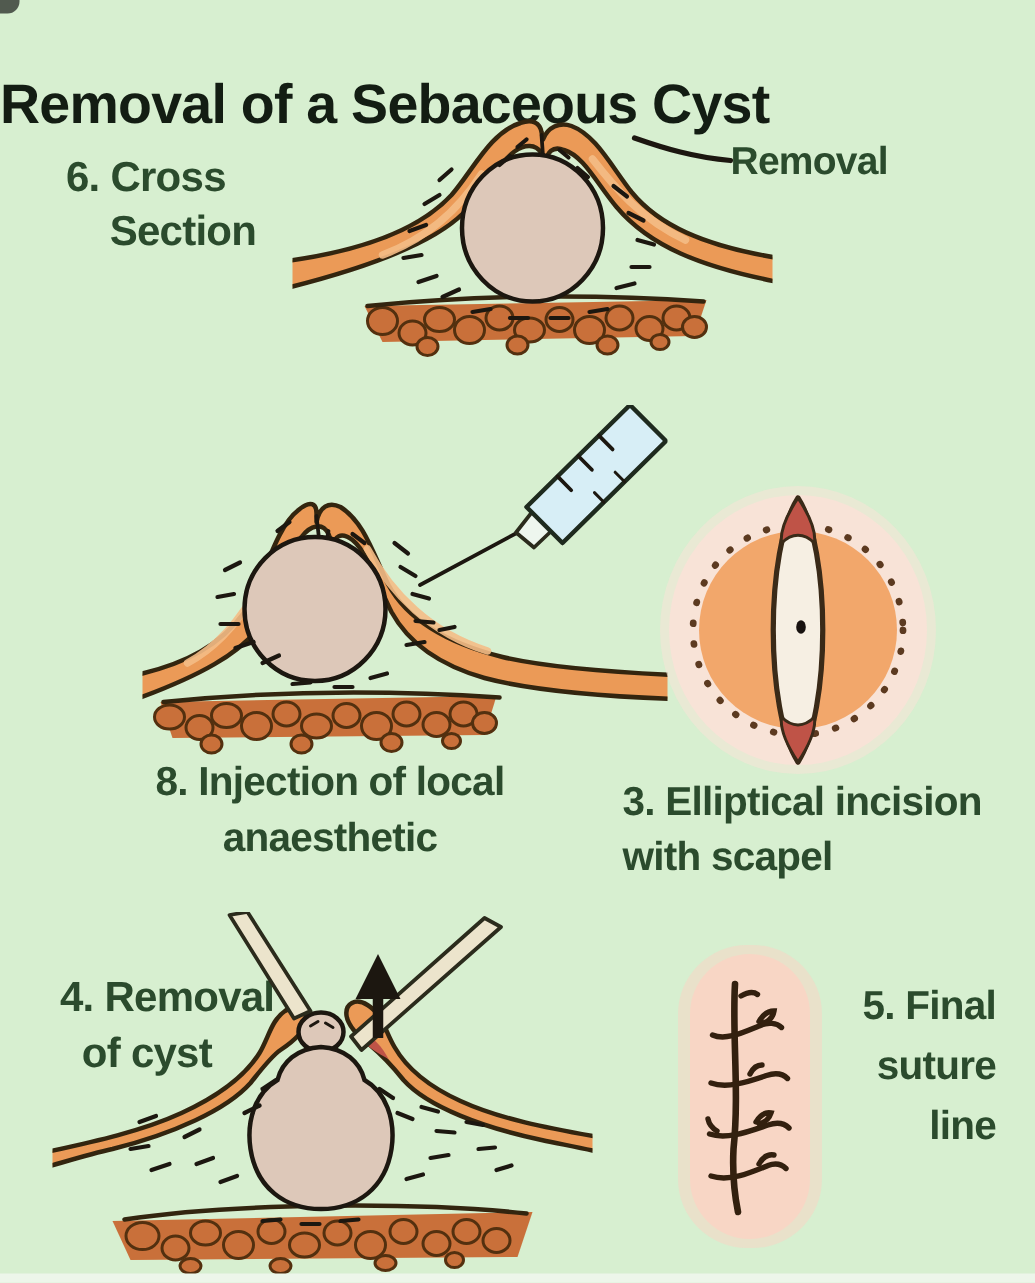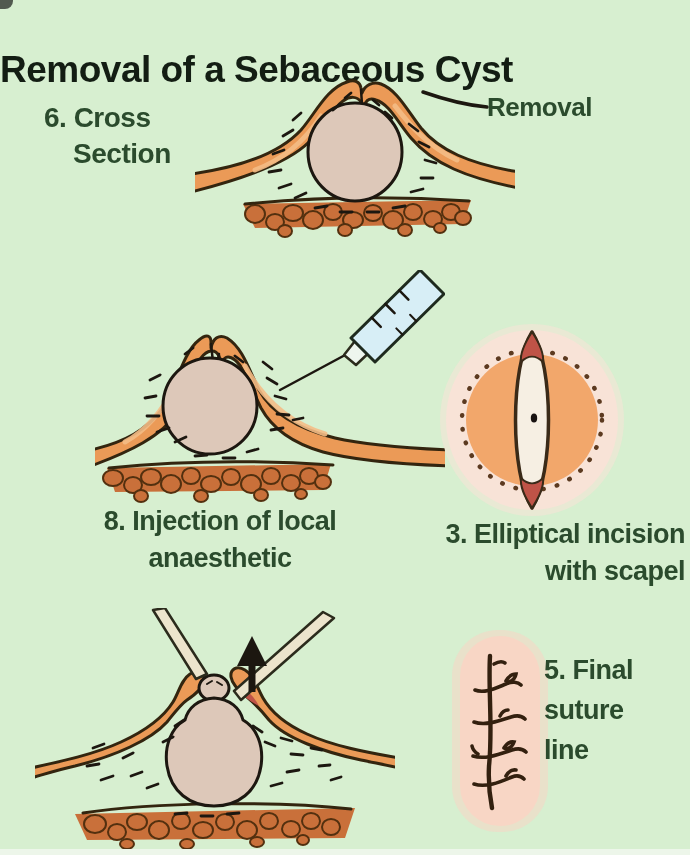--- a/index.html
+++ b/index.html
@@ -20,23 +20,23 @@
     position:absolute; top:24px; left:0; width:100%; text-align:left;
     font-size:37px; font-weight:bold; letter-spacing:-0.5px;
     color:var(--title_text);
   }
   .step-label{
     position:absolute; font-weight:bold; white-space:pre;
     color:var(--label_text); letter-spacing:-0.5px;
   }
   .lbl1{left:44px; top:100px; font-size:28px; line-height:36px;}
   .lbl2{left:55px; top:503px; width:330px; text-align:center; font-size:27px; line-height:37px;}
-  .lbl3{left:415px; top:516px; width:270px; text-align:right; font-size:27px; line-height:37px;}
+  .lbl3{left:415px; top:516px; width:270px; text-align:left; font-size:27px; line-height:37px;}
   .lbl4{left:40px; top:646px; font-size:28px; line-height:37px;}
-  .lbl5{left:544px; top:650px; width:120px; text-align:left; font-size:27px; line-height:40px;}
+  .lbl5{left:544px; top:650px; width:120px; text-align:right; font-size:27px; line-height:40px;}
   .punctum-label{left:487px; top:92px; font-size:26px;}
   .art{position:absolute;}
   .art1{left:195px; top:76px;}
   .art2{left:95px;  top:270px;}
   .art3{left:440px; top:322px;}
   .art4{left:35px;  top:608px;}
   .art5{left:448px; top:628px;}
   .corner-artifact{
     position:absolute; left:0; top:0; width:13px; height:9px;
     background:#3a3f38; border-bottom-right-radius:8px; opacity:.85;
@@ -189,20 +189,22 @@
     <circle cx="92" cy="98" r="66" style="fill:var(--incision_ring)"></circle>
     <circle cx="92" cy="98" r="70" style="fill:none; stroke:#5c3a20; stroke-width:4.5; stroke-dasharray:0.5 13.5; stroke-linecap:round;"></circle>
     <path d="M92,10 C114,44 114,152 92,186 C70,152 70,44 92,10 Z" style="fill:var(--lens_fill); stroke:#3a2a18; stroke-width:3.5; stroke-linejoin:round;"></path>
     <path d="M92,10 C100,22 104,32 103,40 C96,33 88,33 81,40 C80,32 84,22 92,10 Z" style="fill:var(--wound_red); stroke:#3a2a18; stroke-width:2;"></path>
     <path d="M92,186 C100,174 104,164 103,156 C96,163 88,163 81,156 C80,164 84,174 92,186 Z" style="fill:var(--wound_red); stroke:#3a2a18; stroke-width:2;"></path>
     <ellipse cx="94" cy="96" rx="3.2" ry="4.5" style="fill:#181210"></ellipse>
   </svg>
   <div class="step-label lbl3">3. Elliptical incision
 with scapel</div>
 
+  <div class="step-label lbl4">4. Removal
+  of cyst</div>
   <svg class="art art4" width="360" height="245" viewBox="0 0 360 245">
     <g>
       <path class="fatbase" d="M40,206 L320,200 L310,230 L52,232 Z"></path>
       <ellipse class="pebble" cx="60" cy="216" rx="11" ry="9"></ellipse>
         <ellipse class="pebble" cx="82" cy="224" rx="9" ry="8"></ellipse>
       <ellipse class="pebble" cx="102" cy="214" rx="10" ry="8"></ellipse>
         <ellipse class="pebble" cx="124" cy="222" rx="10" ry="9"></ellipse>
       <ellipse class="pebble" cx="146" cy="213" rx="9" ry="8"></ellipse>
         <ellipse class="pebble" cx="168" cy="222" rx="10" ry="8"></ellipse>
       <ellipse class="pebble" cx="190" cy="214" rx="9" ry="8"></ellipse>

